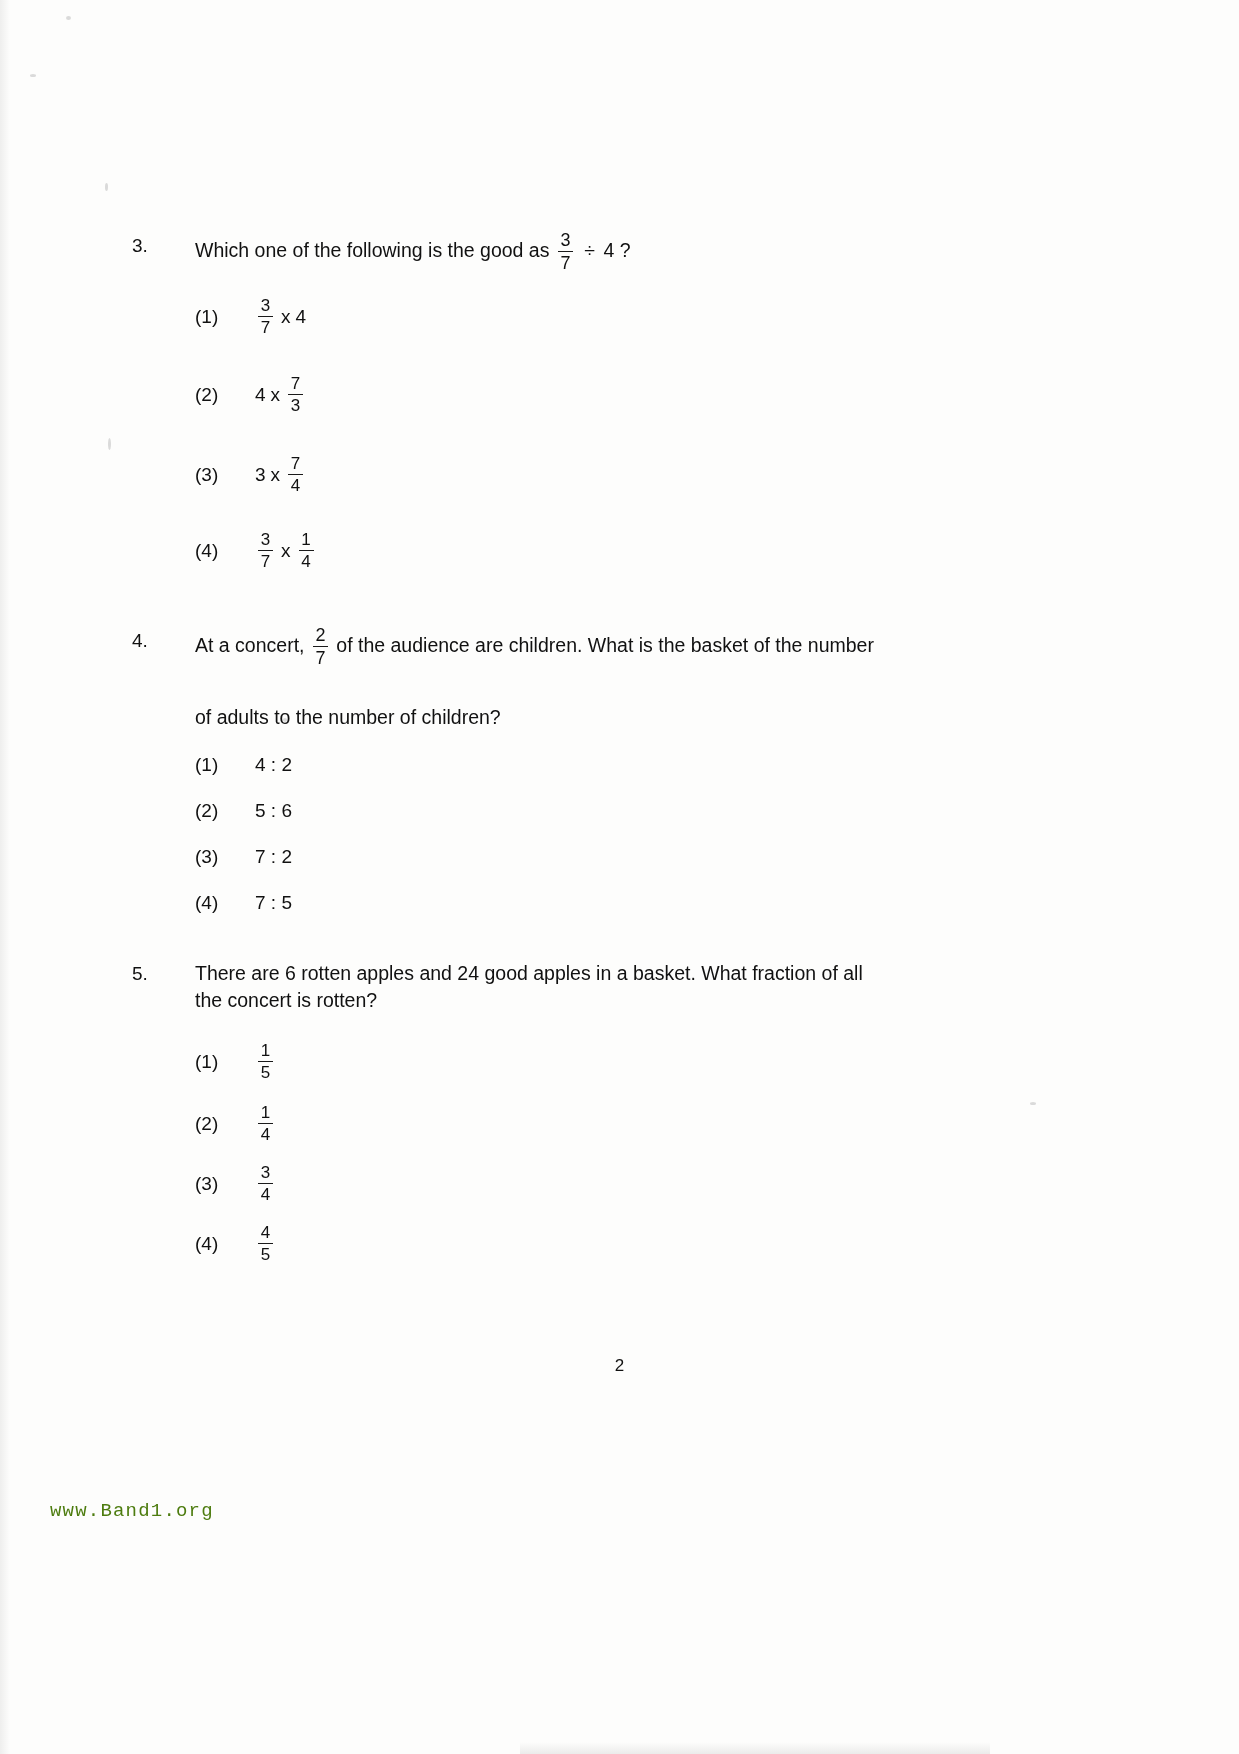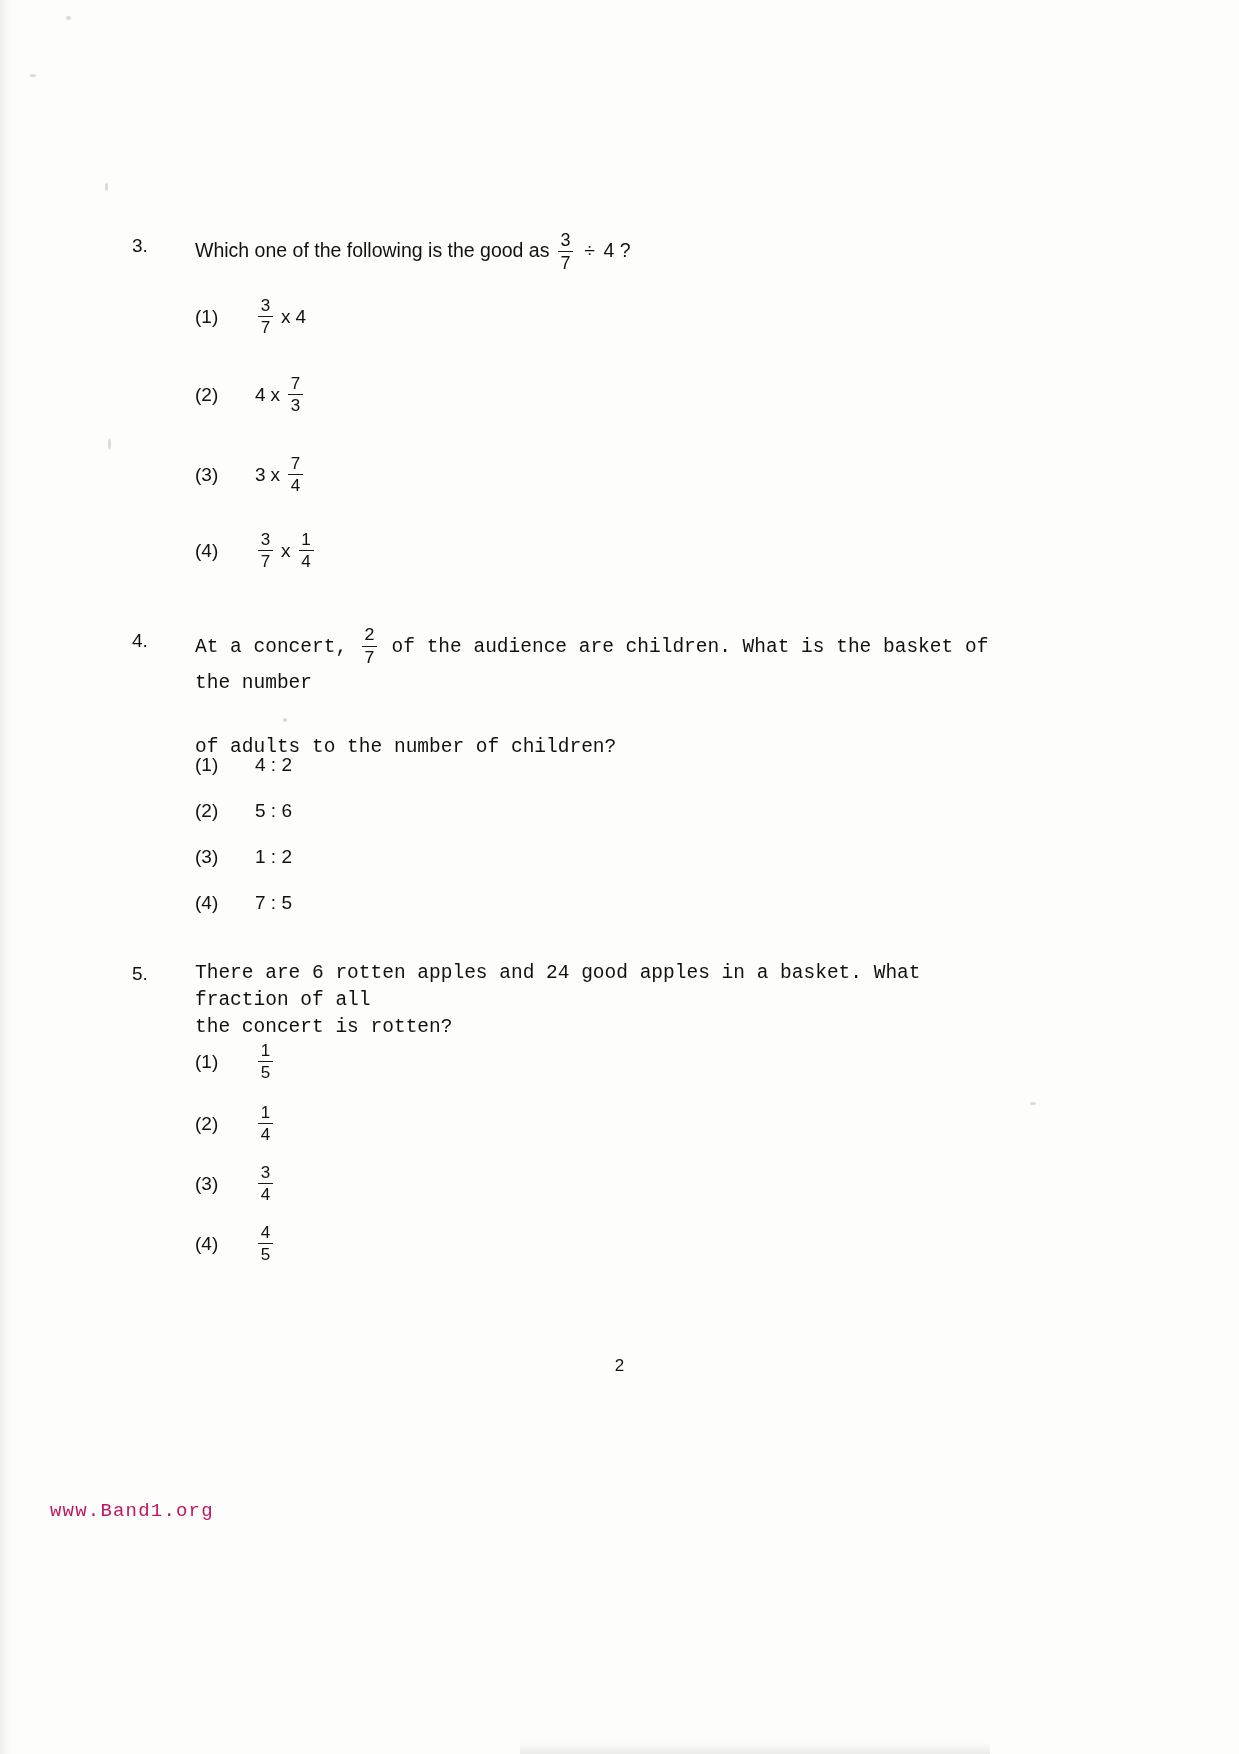--- a/index.html
+++ b/index.html
@@ -46,21 +46,21 @@
     top: 0;
     width: 40px;
     font-size: 19px;
     line-height: 28px;
   }
   .q-body {
     margin-left: 63px;
     font-size: 19.5px;
     line-height: 30px;
   }
-  .q-body.wide { width: 795px; font-family: Liberation Mono, monospace; }
+  .q-body.wide { width: 795px; }
 
   .opt {
     position: relative;
     margin-left: 63px;
     font-size: 19px;
     line-height: 26px;
     display: flex;
     align-items: center;
     min-height: 26px;
   }
@@ -110,21 +110,21 @@
     text-align: center;
     font-size: 17px;
   }
   .footer-url {
     position: absolute;
     left: 50px;
     top: 1500px;
     font-family: "Liberation Mono", monospace;
     font-size: 19px;
     letter-spacing: 1.2px;
-    color: #be185d;
+    color: #4d7c0f;
   }
   .edge-shadow {
     position: absolute;
     left: 0; top: 0;
     width: 10px; height: 1754px;
     background: linear-gradient(to right, rgba(0,0,0,.06), rgba(0,0,0,0));
   }
   .bottom-shadow {
     position: absolute;
     left: 520px; top: 1742px;
@@ -251,21 +251,21 @@
     </div>
     <div class="question" style="top:798px;">
       <div class="opt">
         <span class="lbl">(2)</span>
         <span class="val">5 : 6</span>
       </div>
     </div>
     <div class="question" style="top:844px;">
       <div class="opt">
         <span class="lbl">(3)</span>
-        <span class="val">1 : 2</span>
+        <span class="val">7 : 2</span>
       </div>
     </div>
     <div class="question" style="top:890px;">
       <div class="opt">
         <span class="lbl">(4)</span>
         <span class="val">7 : 5</span>
       </div>
     </div>
 
     <div class="question" style="top:960px;">

